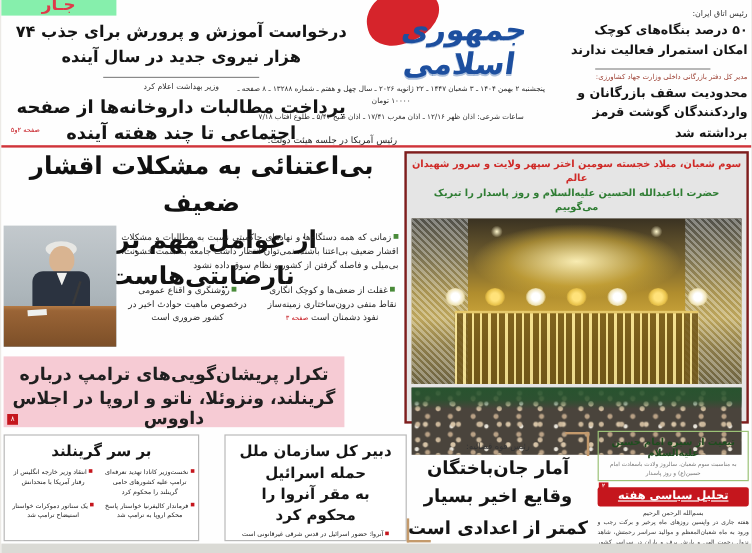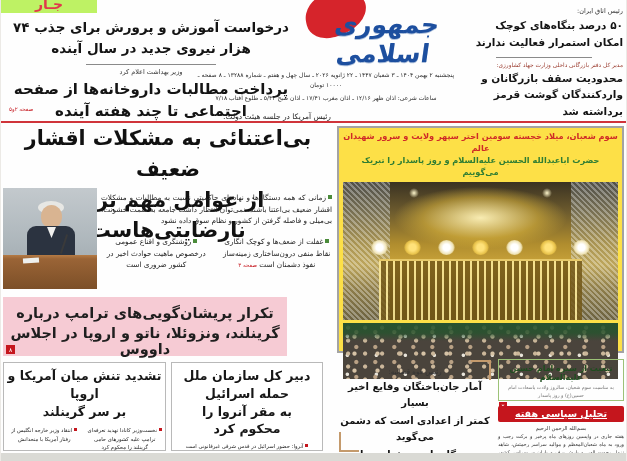--- a/index.html
+++ b/index.html
@@ -2,21 +2,21 @@
 <html lang="fa" dir="rtl"><head>
 <meta charset="utf-8">
 <style>
   * { margin:0; padding:0; box-sizing:border-box; }
   html,body { background:#ffffff; }
   body { font-family:"DejaVu Sans", sans-serif; direction:rtl; }
   #page { position:relative; width:627px; height:461px; background:#fefefe; overflow:hidden;
           border-left:1px solid #eceae6; border-right:1px solid #eceae6; }
 
   
-  .jaar { position:absolute; left:0; top:0; width:96px; height:13px; background:#bef264;
+  .jaar { position:absolute; left:0; top:0; width:96px; height:13px; background:#86efac;
           overflow:hidden; text-align:center; }
   .jaar span { display:block; color:#e0394a; font-weight:bold; font-size:14px; line-height:22px;
                margin-top:-7px; letter-spacing:4px; }
 
   
   .left-top { position:absolute; left:4px; top:17px; width:292px; text-align:center; color:#141414; }
   .left-top .h1 { font-size:13.5px; font-weight:bold; line-height:1.55; }
   .hr-sm { width:130px; border-top:1px solid #8a8a8a; margin:5px auto 3px; }
   .kick { font-size:6.5px; color:#333; }
   .left-top .h2 { font-size:15px; font-weight:bold; line-height:1.5; margin-top:2px; }
@@ -81,52 +81,52 @@
             font-size:6px; line-height:9px; text-align:center; }
   .pink-box .pgmark { left:3px; bottom:2px; }
 
   
   .tension-box { position:absolute; left:2px; top:362px; width:163px; height:89px;
                  border:1px solid #b9b9b9; background:#fff; padding:4px 3px 2px; text-align:center; color:#161616; }
   .tension-box .h { font-size:12.5px; font-weight:bold; line-height:1.45; }
   .tension-grid { display:grid; grid-template-columns:1fr 1fr; gap:3px 6px; margin-top:5px;
                   font-size:5.3px; line-height:1.55; color:#222; }
 
-  .un-box { position:absolute; left:170px; top:362px; width:152px; height:89px;
+  .un-box { position:absolute; left:186px; top:362px; width:152px; height:89px;
             border:1px solid #b9b9b9; background:#fff; padding:4px 3px 2px; text-align:center; color:#161616; }
   .un-box .h { font-size:12.5px; font-weight:bold; line-height:1.42; }
   .un-box .b { font-size:5.3px; line-height:1.55; margin-top:4px; color:#222; }
 
   
   .jud-box { position:absolute; left:338px; top:360px; width:152px; height:92px; text-align:center;
              color:#141414; padding-top:8px; }
   .jud-box::before { content:""; position:absolute; top:0; right:0; width:18px; height:18px;
                      border-top:2px solid #c49a6c; border-right:2px solid #c49a6c; }
   .jud-box::after { content:""; position:absolute; bottom:0; left:0; width:18px; height:18px;
                     border-bottom:2px solid #c49a6c; border-left:2px solid #c49a6c; }
   .jud-box .k { font-size:7px; color:#333; }
-  .jud-box .h { font-size:10px; font-weight:bold; line-height:1.55; margin-top:3px; }
+  .jud-box .h { font-size:15px; font-weight:bold; line-height:1.55; margin-top:3px; }
 
   
   .follow-box { position:absolute; left:497px; top:359px; width:126px; height:42px;
                 border:1px solid #9cc277; text-align:center; padding-top:4px; }
   .follow-box .h { font-size:8px; font-weight:bold; color:#1f4d1f; }
   .follow-box .s { font-size:4.8px; color:#777; line-height:1.6; margin-top:2px; padding:0 4px; }
   .follow-box .pgmark { left:0; bottom:-10px; width:8px; height:8px; font-size:5.5px; line-height:8px; }
 
   .ana-banner { position:absolute; left:497px; top:406px; width:126px; height:16px; background:#c5161d;
                 color:#fff; font-weight:bold; font-size:9.5px; text-align:center; line-height:16px;
                 border-radius:2px;text-decoration:underline; }
   .ana-text { position:absolute; left:497px; top:425px; width:126px; color:#333; }
   .ana-text .bis { text-align:center; font-size:5.2px; margin-bottom:1px; }
   .ana-text .body { font-size:5px; line-height:1.6; text-align:justify; }
 
   
   .photo-frame { position:absolute; left:336px; top:126px; width:287px; height:227px;
-                 border:2px solid #a3a3a3; background:#fde047; padding:3px 4px; }
+                 border:2px solid #7f1d1d; background:#e5e5e5; padding:3px 4px; }
   .congrat1 { font-size:8.2px; font-weight:bold; color:#cf2a27; text-align:center; line-height:1.45; }
   .congrat2 { font-size:8.2px; font-weight:bold; color:#2f7d33; text-align:center; line-height:1.45; }
   .shrine { position:relative; width:100%; height:138px; margin-top:3px; overflow:hidden;
             background:
               radial-gradient(ellipse 42% 30% at 50% 26%, rgba(255,243,185,.95), rgba(218,180,60,.55) 50%, rgba(0,0,0,0) 75%),
               linear-gradient(180deg,#3a3222 0%,#6e5c2e 22%,#b08d2e 45%,#caa43a 60%,#8a6d22 78%,#5e4a16 100%); }
   .mirror { position:absolute; top:0; width:17%; height:100%; opacity:.85;
             background:repeating-linear-gradient(45deg, rgba(223,232,240,.55) 0 2px, rgba(150,170,190,.3) 2px 4px); }
   .mirror.l { left:0; } .mirror.r { right:0; }
   .zarih { position:absolute; left:13%; right:13%; bottom:0; height:44%;
@@ -236,21 +236,20 @@
     <div class="crowd"></div>
   </div>
 
   <div class="pink-box">
     <div class="t1">تکرار پریشان‌گویی‌های ترامپ درباره</div>
     <div class="t2">گرینلند، ونزوئلا، ناتو و اروپا در اجلاس داووس</div>
     <div class="pgmark">۸</div>
   </div>
 
   <div class="tension-box">
-    <div class="h">تشدید تنش میان آمریکا و اروپا</div>
     <div class="h">بر سر گرینلند</div>
     <div class="tension-grid">
       <div><span class="sq r" style="width:3px;height:3px;"></span><span>نخست‌وزیر کانادا تهدید تعرفه‌ای ترامپ علیه کشورهای حامی گرینلند را محکوم کرد</span></div>
       <div><span class="sq r" style="width:3px;height:3px;"></span><span>انتقاد وزیر خارجه انگلیس از رفتار آمریکا با متحدانش</span></div>
       <div><span class="sq r" style="width:3px;height:3px;"></span><span>فرماندار کالیفرنیا خواستار پاسخ محکم اروپا به ترامپ شد</span></div>
       <div><span class="sq r" style="width:3px;height:3px;"></span><span>یک سناتور دموکرات خواستار استیضاح ترامپ شد</span>
            </div>
     </div>
   </div>
 

